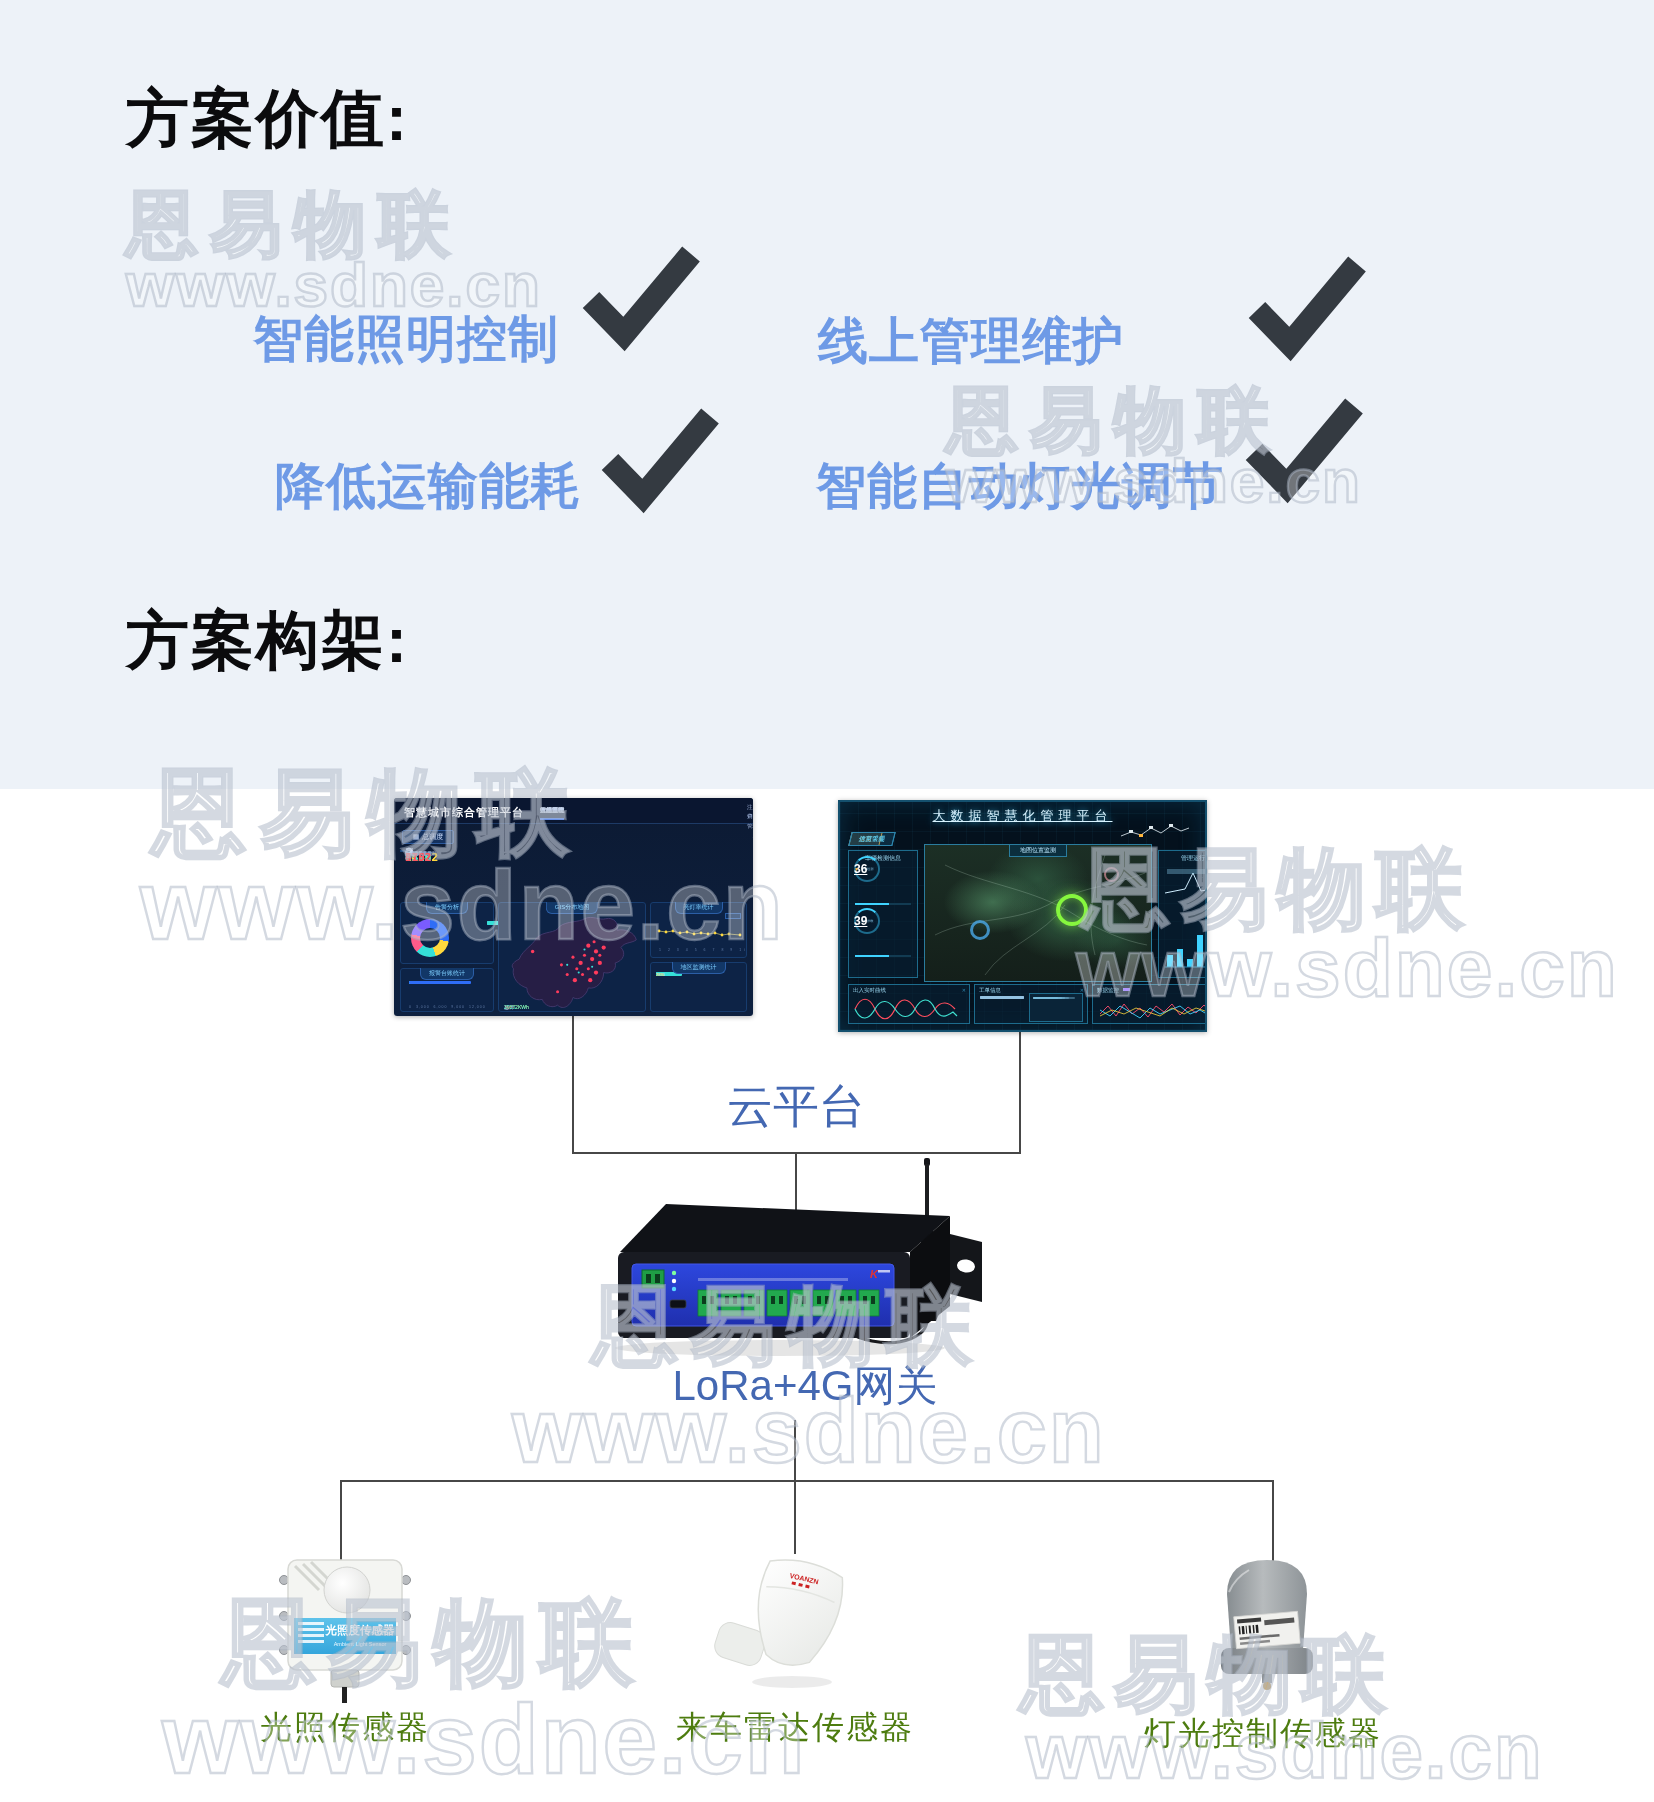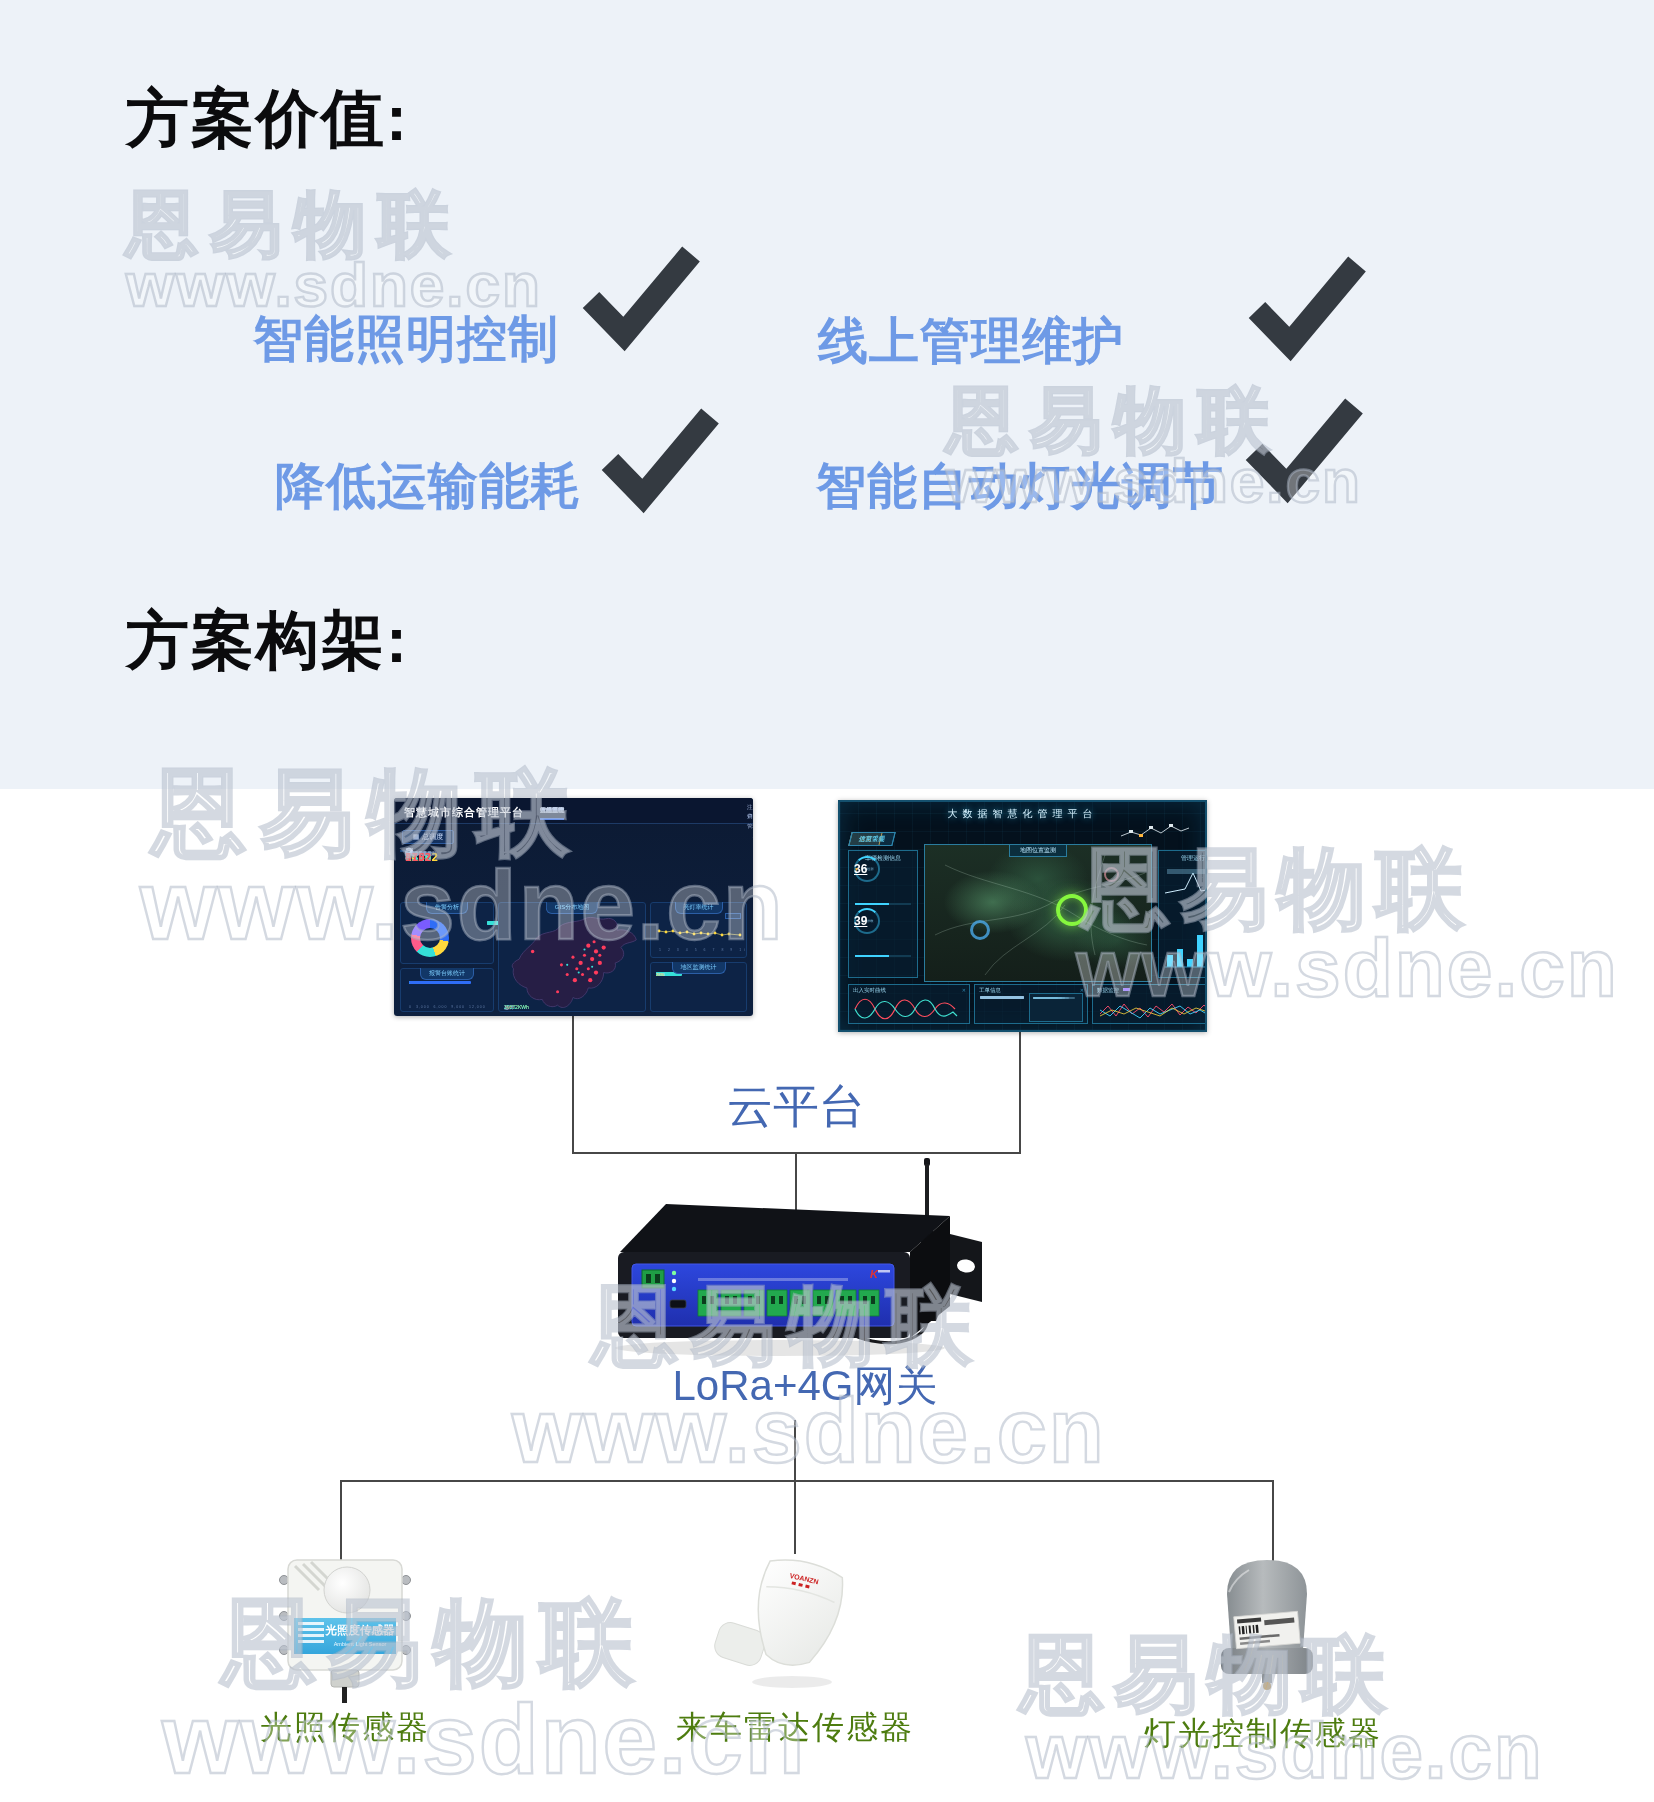--- a/index.html
+++ b/index.html
@@ -106,22 +106,22 @@
   .totals span{position:static;margin-right:6px;}
   .totals .tm{color:#cfe0ff;}
 
   
   #dash-right{left:838px;top:800px;width:365px;height:228px;z-index:1;background:#04111d;
       border:2px solid #14506e;box-shadow:inset 0 0 26px rgba(20,120,170,.28),0 1px 5px rgba(0,0,0,.3);overflow:hidden;}
   #dash-right *{position:absolute;box-sizing:border-box;}
   #dash-right::before{content:"";position:absolute;inset:0;
       background:repeating-linear-gradient(90deg,rgba(40,130,170,.07) 0 1px,transparent 1px 18px),
                  repeating-linear-gradient(0deg,rgba(40,130,170,.07) 0 1px,transparent 1px 18px);}
-  .dr-title{left:0;top:5px;width:100%;text-align:center;font-size:10px;color:#d8f3ff;letter-spacing:5px;
-            text-shadow:0 0 7px #2ea8d8;white-space:nowrap;}
+  .dr-title{left:0;top:5px;width:100%;text-align:center;font-size:13px;color:#d8f3ff;letter-spacing:5px;
+            text-shadow:0 0 7px #2ea8d8;white-space:nowrap;text-decoration:underline;}
   .dr-zig{right:14px;top:20px;}
   .dr-tabs{left:10px;top:30px;display:flex;position:absolute;gap:5px;}
   .dr-tab{position:static;font-size:6.5px;padding:1.5px 8px;transform:skewX(-14deg);
           border:1px solid #2e86ad;color:#62d4f5;background:rgba(30,100,140,.18);white-space:nowrap;}
   .dr-tab.hot{border-color:#ffb63d;color:#ffc35e;background:rgba(255,182,61,.15);}
   .drp{border:1px solid #1d6b8c;background:rgba(8,34,54,.6);}
   .drp-title{left:0;top:3px;width:100%;text-align:center;font-size:6px;color:#9fdcf5;white-space:nowrap;}
   #dr-left{left:8px;top:48px;width:70px;height:128px;}
   .grow{left:5px;display:flex;position:absolute;align-items:center;gap:4px;}
   .gg{position:static;width:26px;height:26px;border-radius:50%;border:2px solid #1d6b8c;border-top-color:#3fd3ff;

